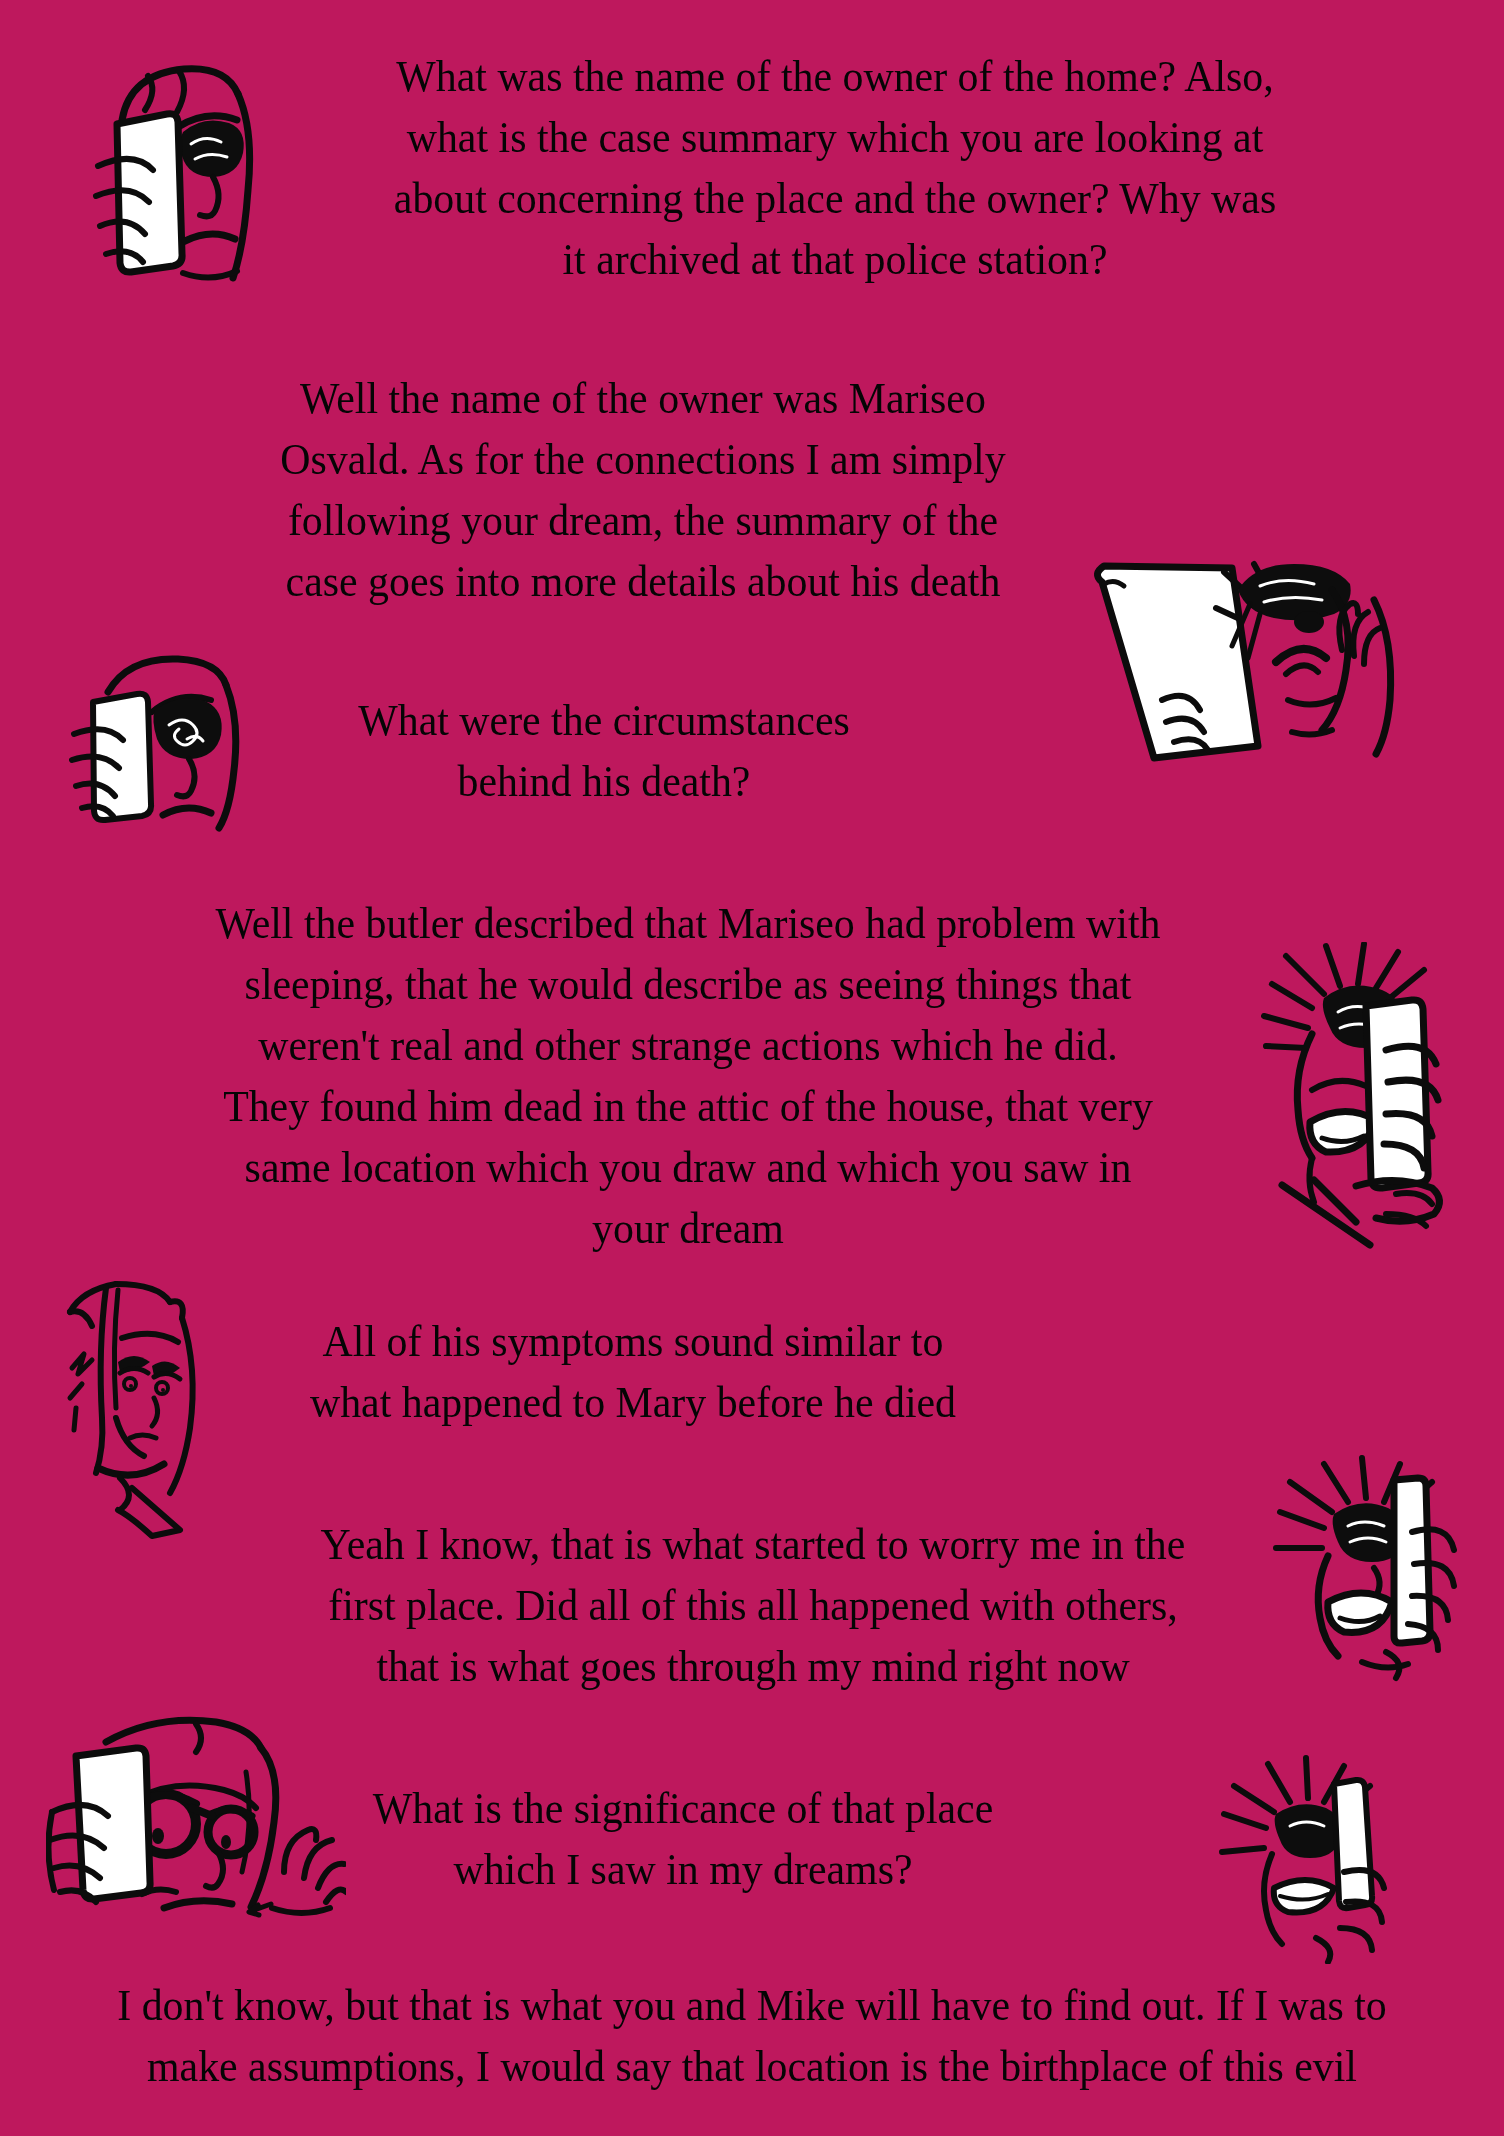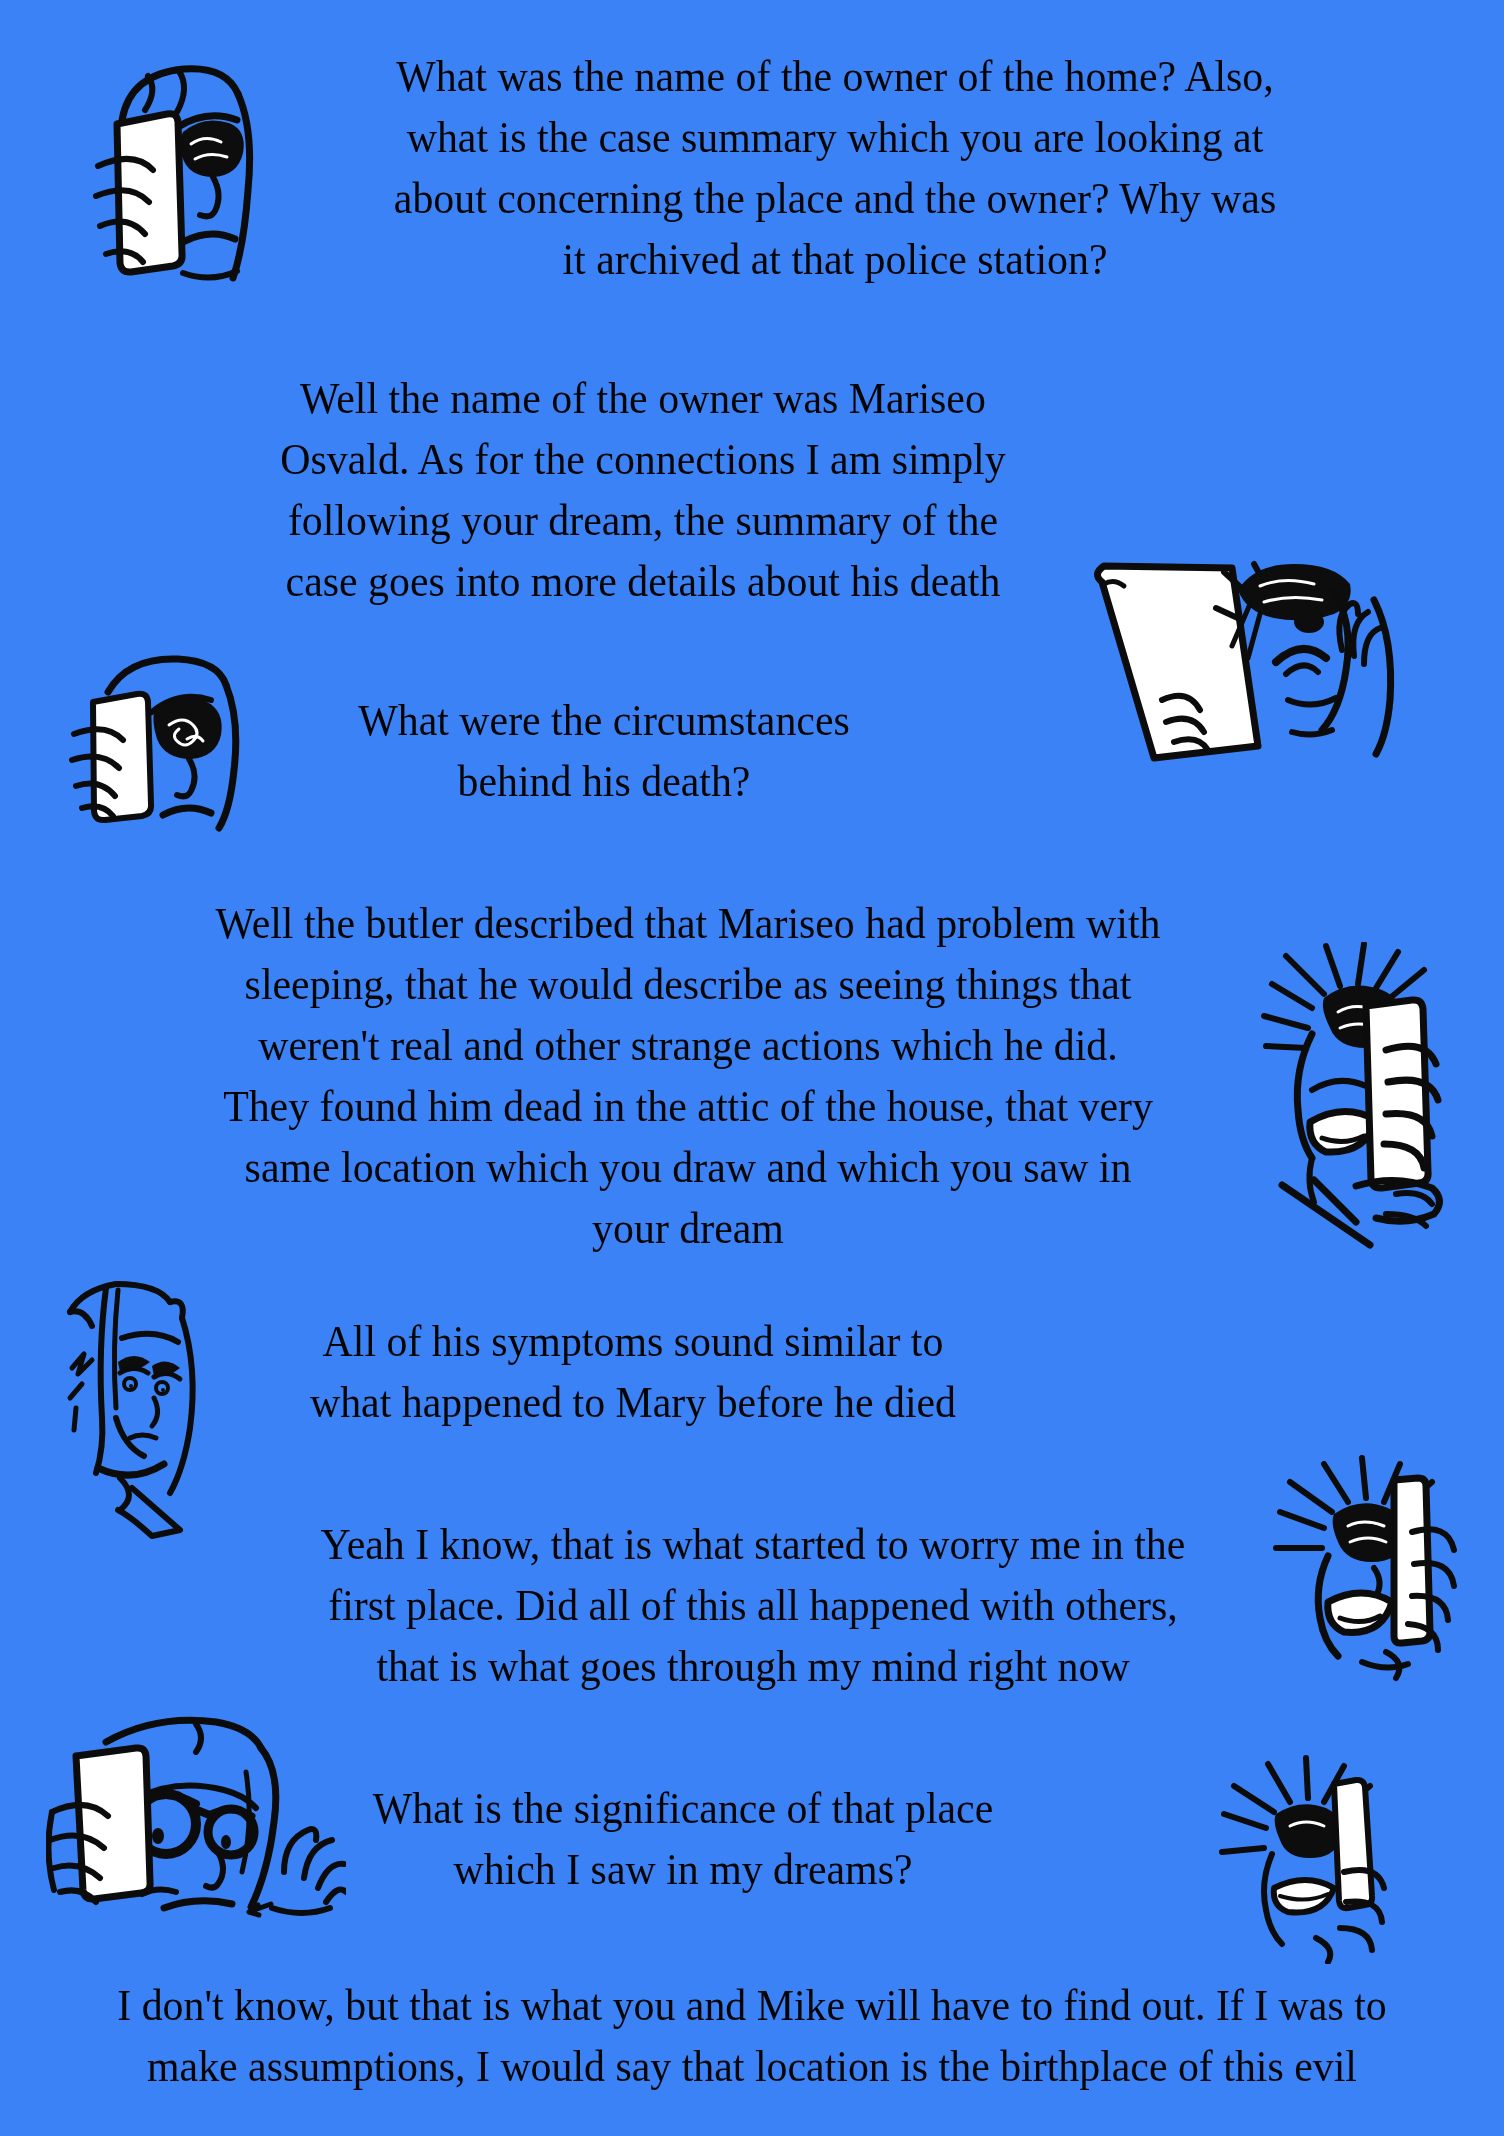--- a/index.html
+++ b/index.html
@@ -1,17 +1,17 @@
 <!DOCTYPE html>
 <html><head>
 <meta charset="utf-8">
 <style>
   html,body{margin:0;padding:0;background:#ffffff;}
   .page{
-    position:relative;width:1504px;height:2136px;background:#3b82f6;
+    position:relative;width:1504px;height:2136px;background:#be185d;
     overflow:hidden;font-family:"Liberation Serif", serif;color:#000;
   }
   .txt{
     position:absolute;white-space:pre;text-align:center;
     font-size:45px;line-height:61px;color:#050505;
     transform:scaleX(0.93);transform-origin:center top;
   }
   .fig{position:absolute;}
   .fig svg{width:100%;height:100%;display:block;}
   .ink{stroke:#0c0c0c;fill:none;stroke-linecap:round;stroke-linejoin:round;}

